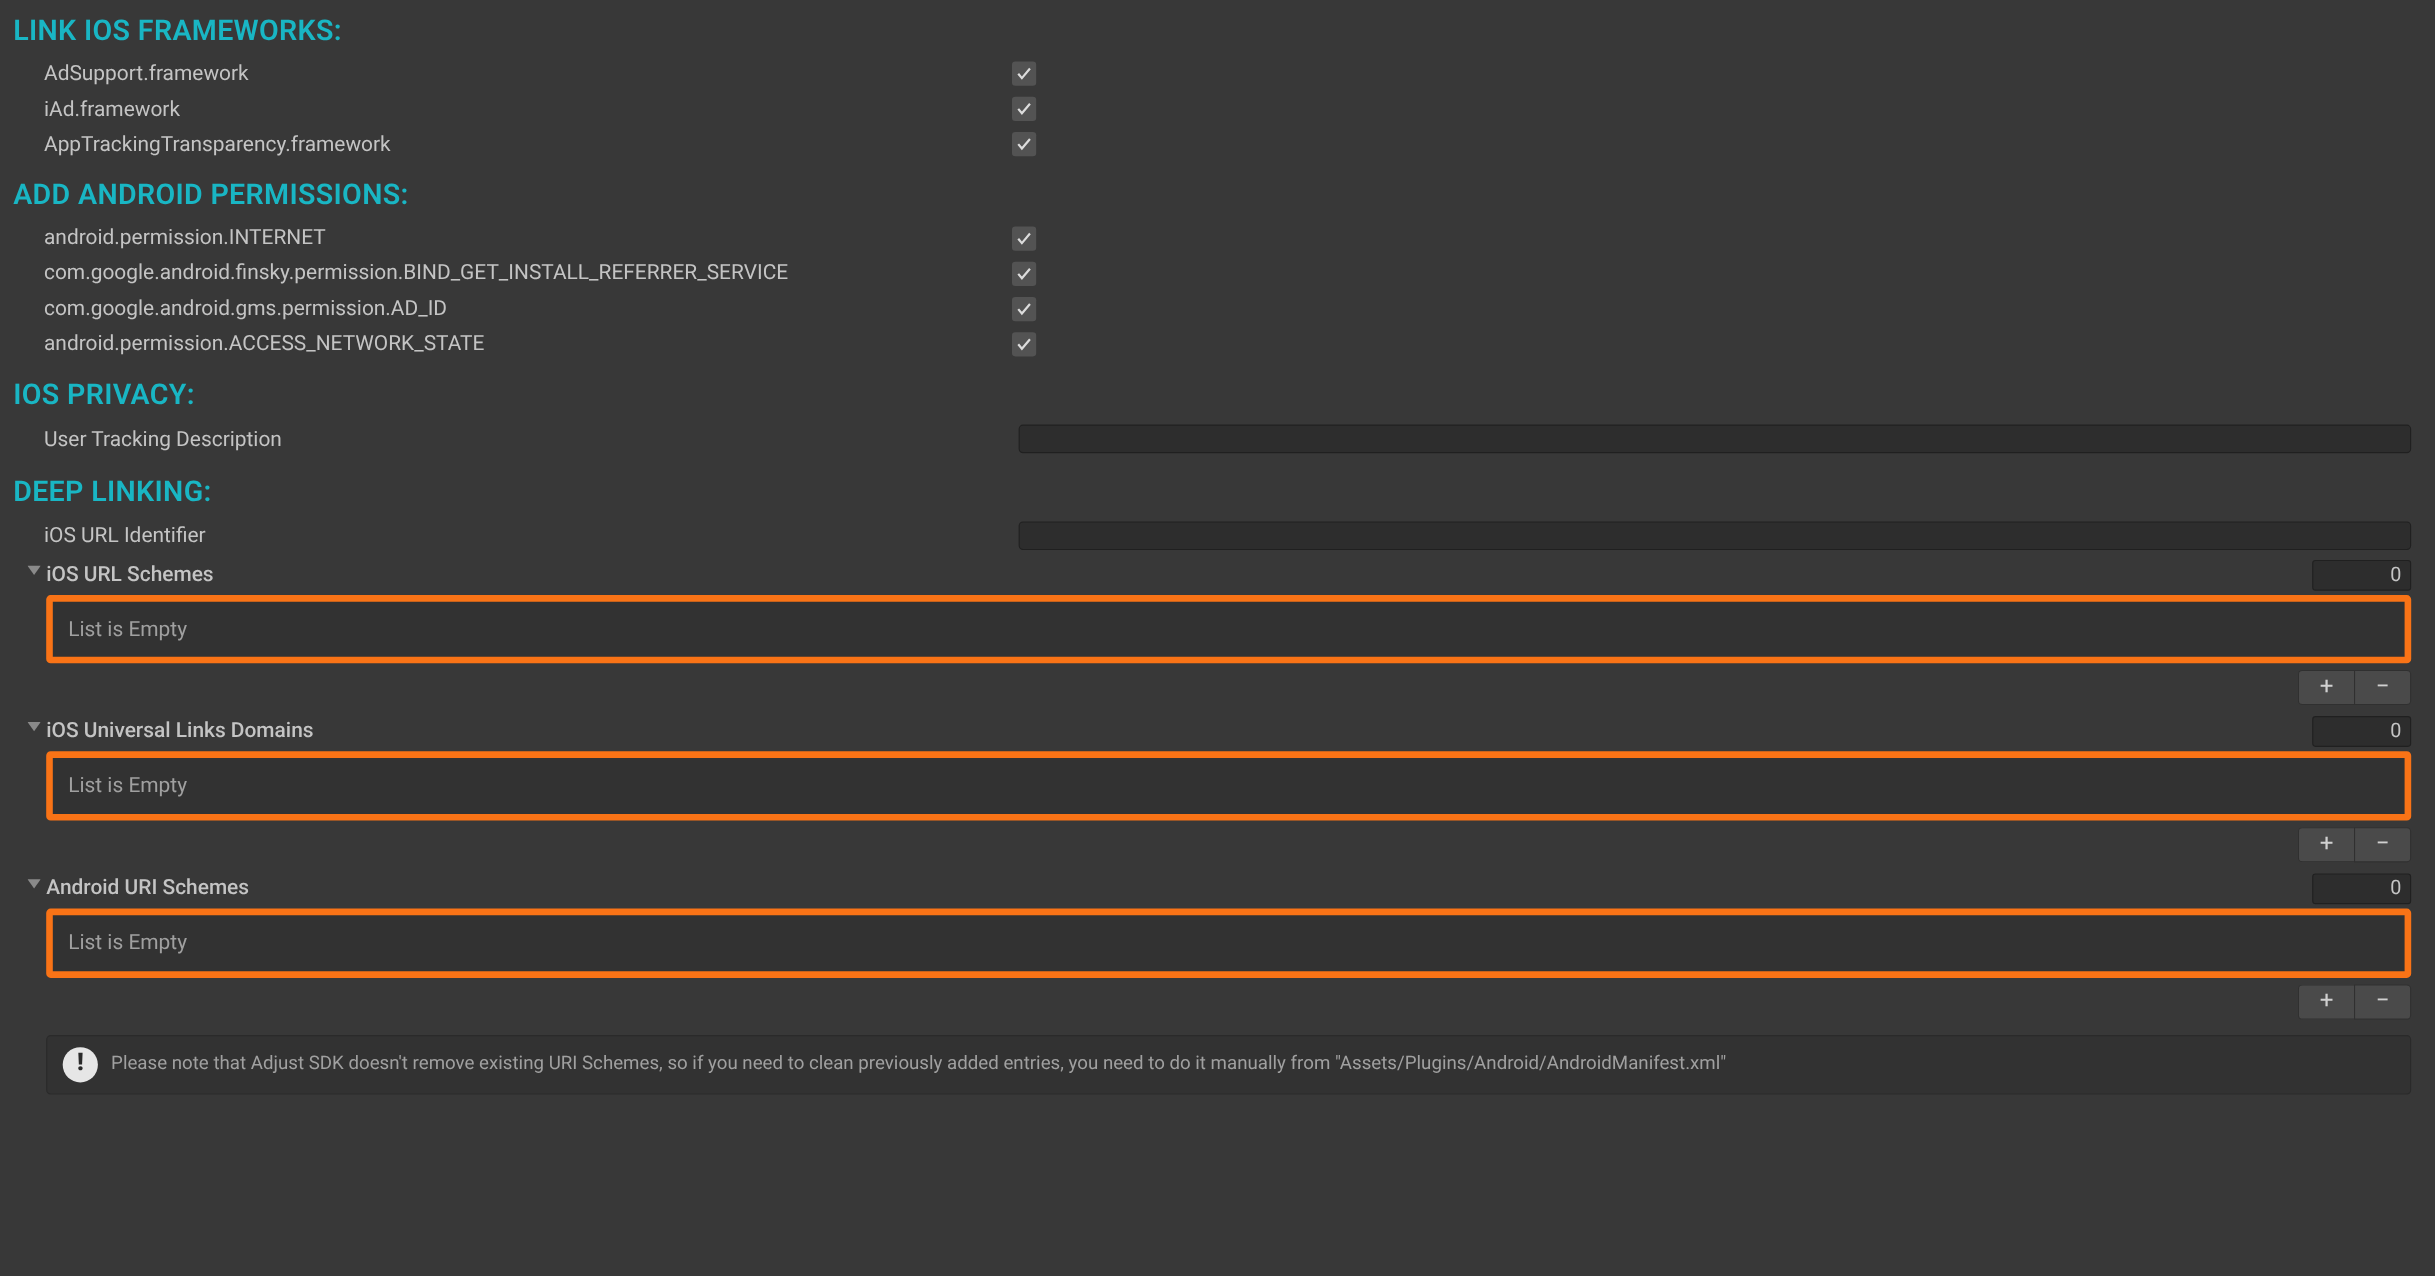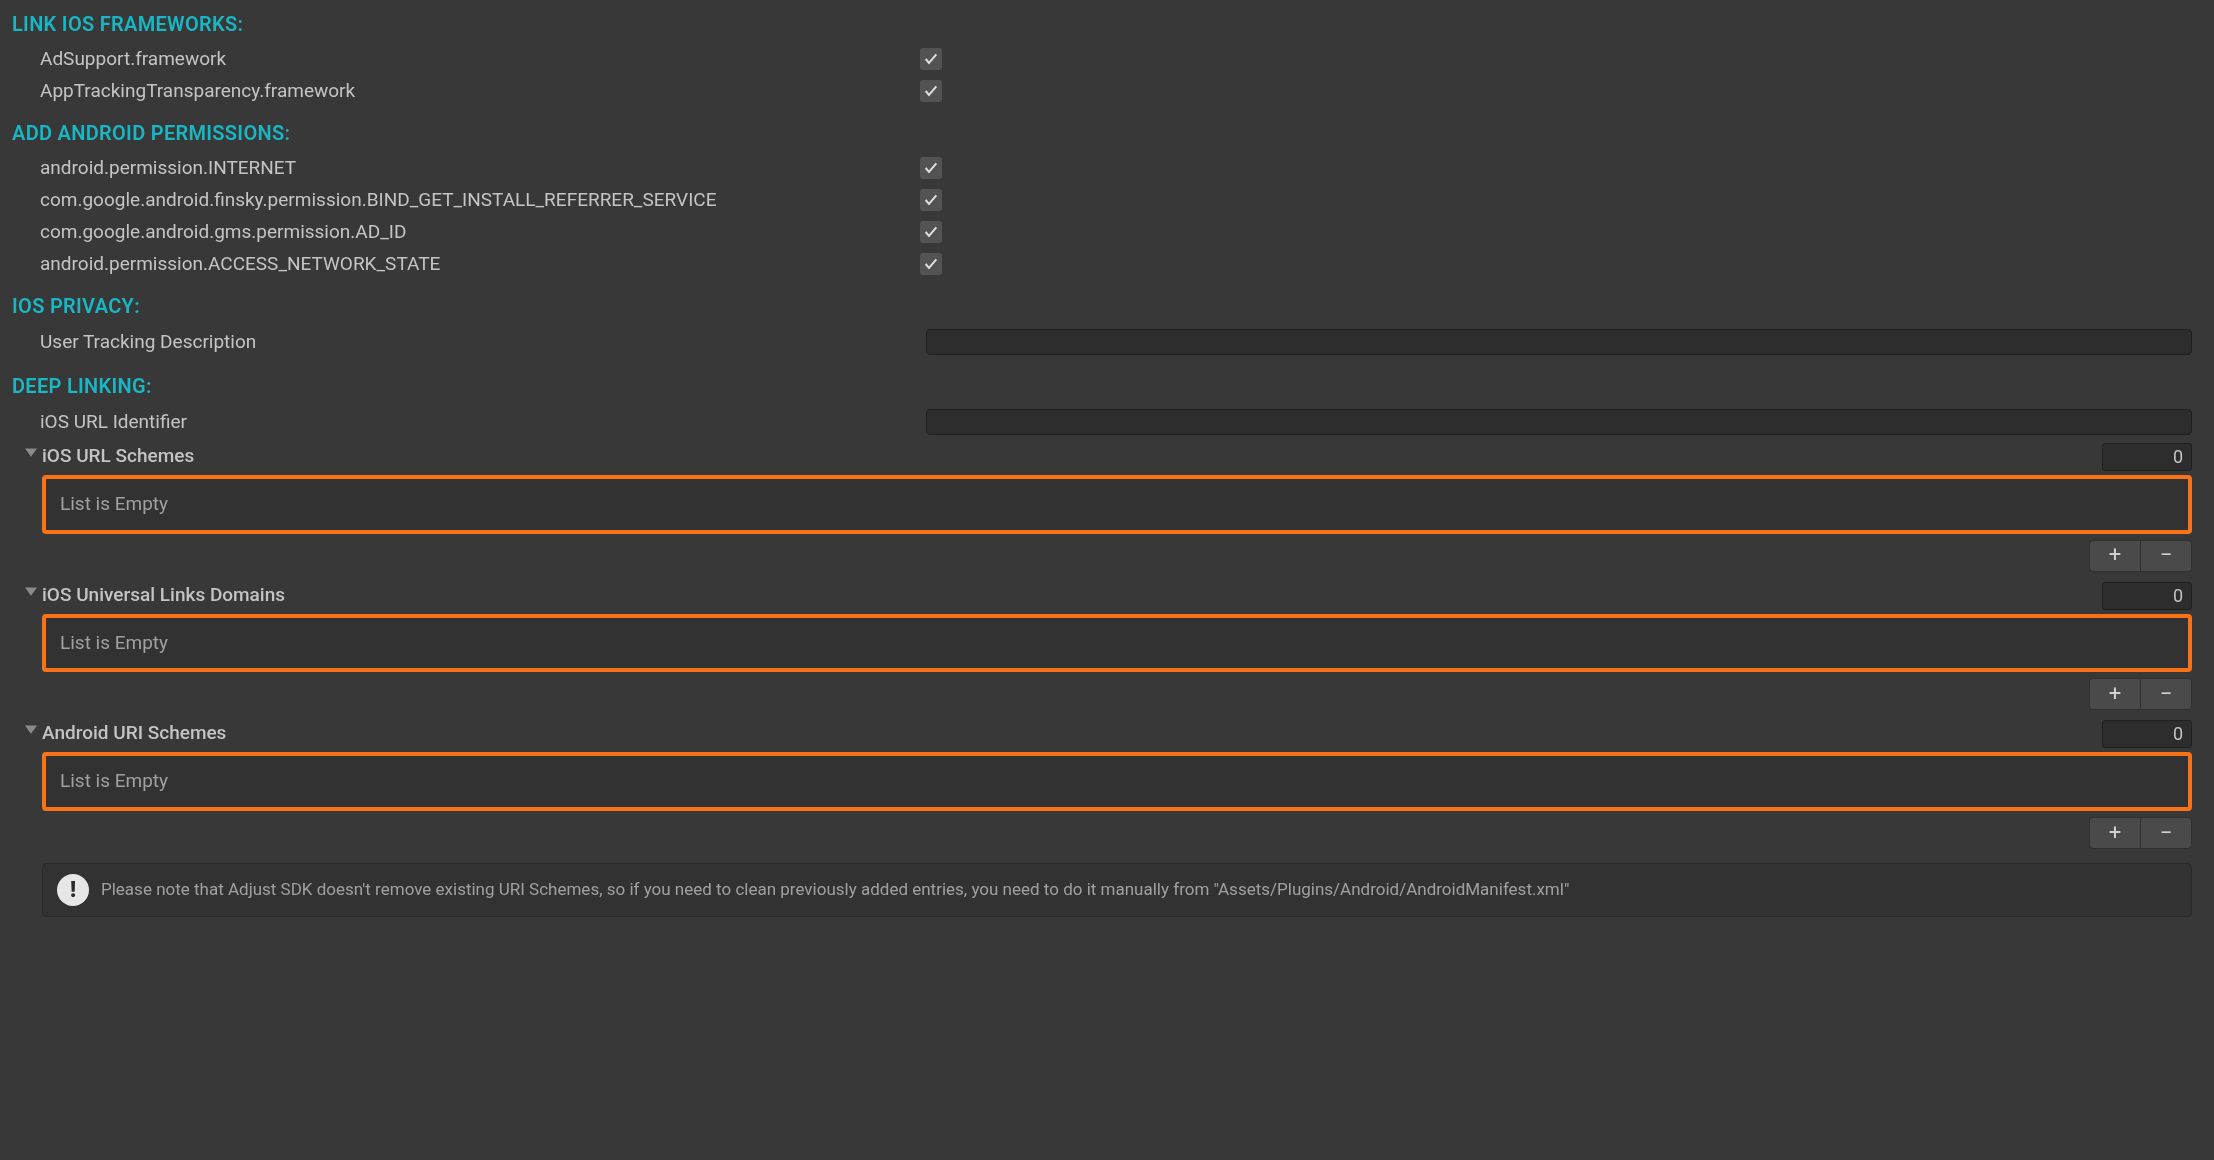--- a/index.html
+++ b/index.html
@@ -16,21 +16,21 @@
   }
   .panel {
     padding: 8px 12px 12px 12px;
   }
   .section-header {
     color: #19b6c4;
     font-weight: 600;
     letter-spacing: 0.3px;
     margin-top: 12px;
     margin-bottom: 5px;
-    font-size: 20px;
+    font-size: 26px;
   }
   .section-header:first-child {
     margin-top: 2px;
   }
   .row {
     display: flex;
     align-items: center;
     padding: 2px 0 2px 28px;
     min-height: 28px;
   }
@@ -113,21 +113,21 @@
     border-radius: 3px;
     color: #c4c4c4;
     padding: 2px 8px;
     font-size: 18px;
     height: 22px;
     line-height: 22px;
   }
   .list-body {
     margin: 0 10px 0 30px;
     background: #323232;
-    border: 4px solid #f97316;
+    border: 6px solid #f97316;
     border-radius: 4px;
     padding: 12px 14px;
     color: #a0a0a0;
   }
   .list-footer {
     display: flex;
     justify-content: flex-end;
     margin: 6px 10px 6px 30px;
     gap: 0;
   }
@@ -186,20 +186,28 @@
   <div class="section-header">LINK IOS FRAMEWORKS:</div>
   <div class="row">
     <span class="row-label">AdSupport.framework</span>
     <span class="checkbox">
         <svg viewBox="0 0 24 24">
           <polyline points="4 12 9 18 20 5"></polyline>
         </svg>
       </span>
   </div>
   <div class="row">
+    <span class="row-label">iAd.framework</span>
+    <span class="checkbox">
+        <svg viewBox="0 0 24 24">
+          <polyline points="4 12 9 18 20 5"></polyline>
+        </svg>
+      </span>
+  </div>
+  <div class="row">
     <span class="row-label">AppTrackingTransparency.framework</span>
     <span class="checkbox">
         <svg viewBox="0 0 24 24">
           <polyline points="4 12 9 18 20 5"></polyline>
         </svg>
       </span>
   </div>
 
   <div class="section-header">ADD ANDROID PERMISSIONS:</div>
   <div class="row">

